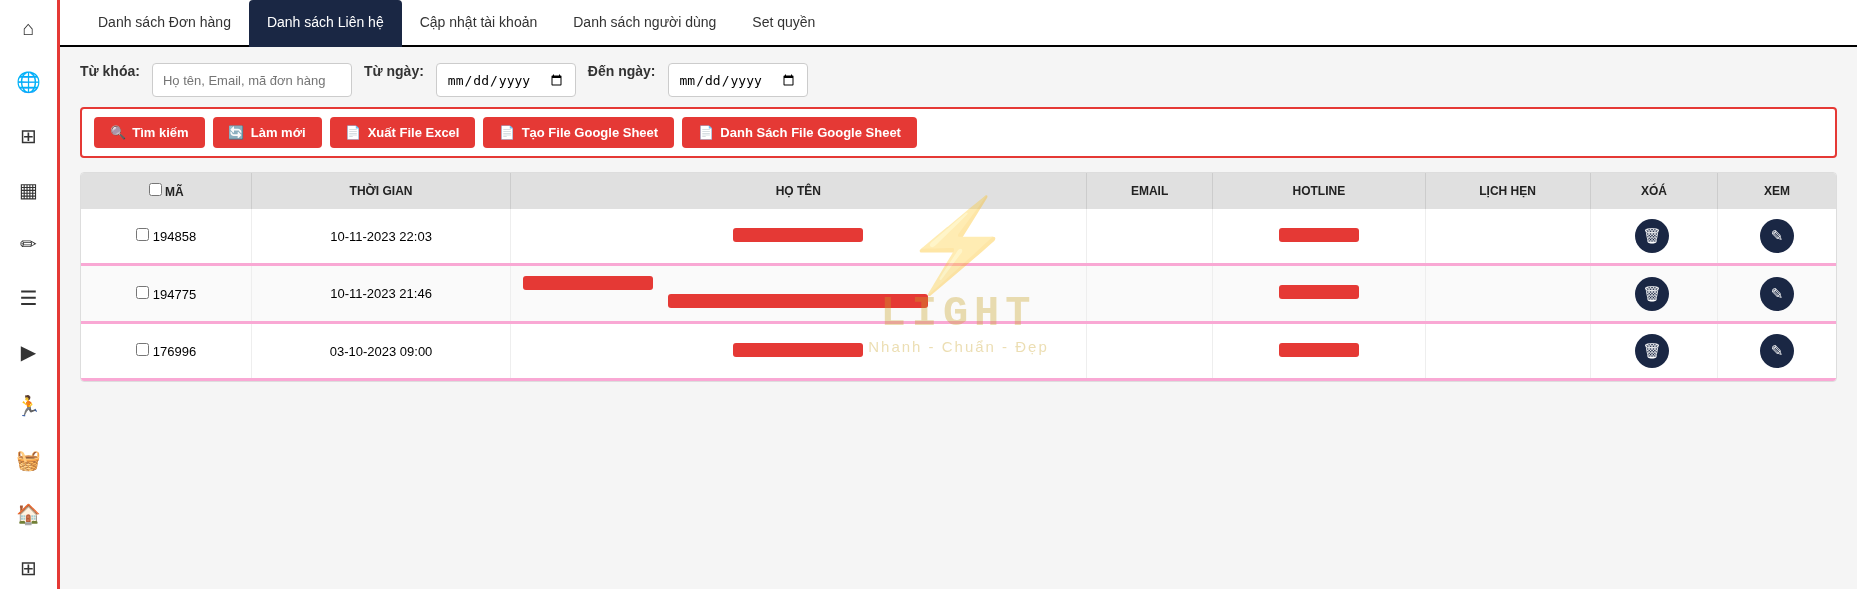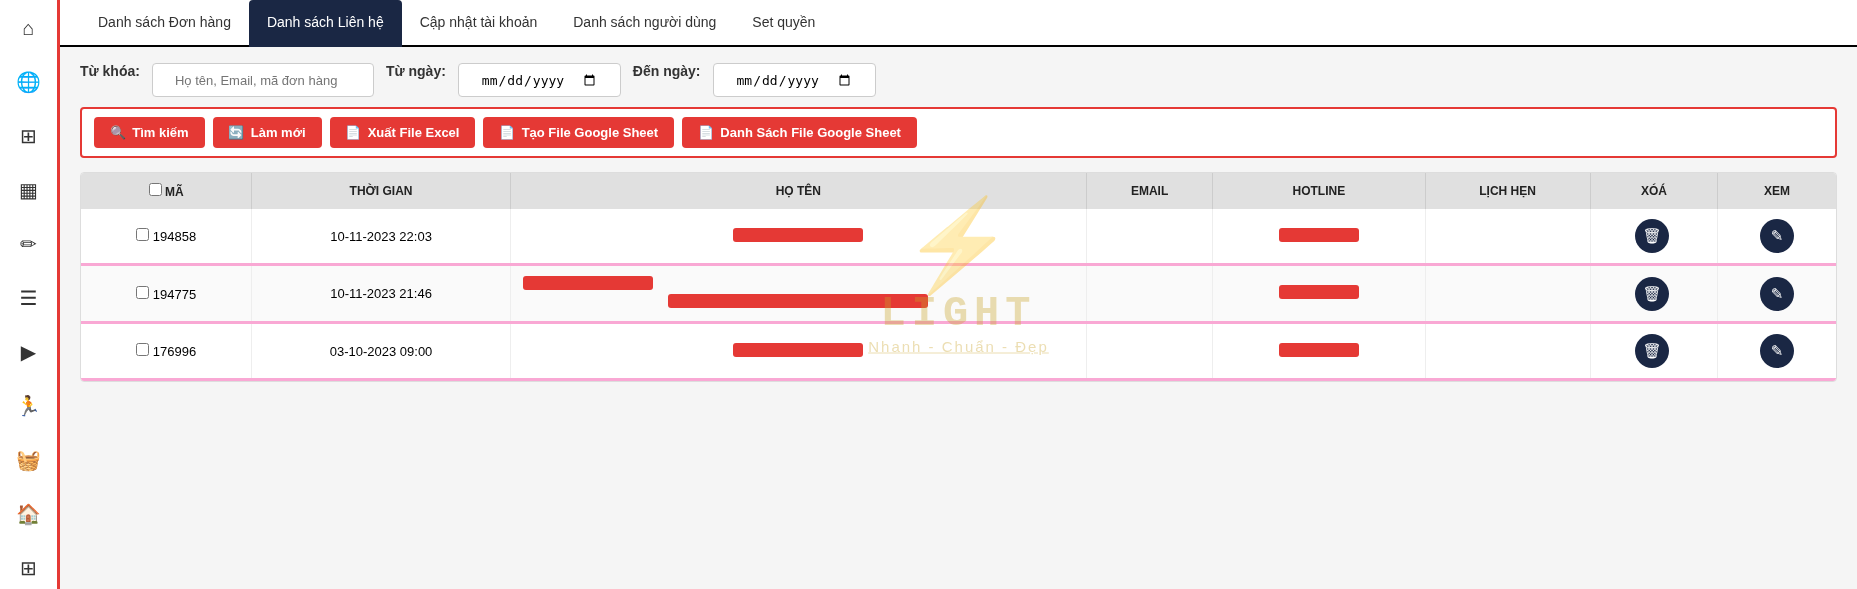--- a/index.html
+++ b/index.html
@@ -72,21 +72,21 @@
     }
     .filter-label {
       font-size: 14px;
       font-weight: 600;
       color: #333;
       white-space: nowrap;
     }
     .filter-input {
       border: 1px solid #ccc;
       border-radius: 4px;
-      padding: 6px 22px;
+      padding: 6px 10px;
       font-size: 13px;
       min-width: 200px;
       height: 34px;
     }
     .filter-input[type="date"] { min-width: 140px; }
 
     
     .action-buttons-wrapper {
       border: 2px solid #e53935;
       border-radius: 4px;
@@ -198,21 +198,20 @@
       font-size: 42px;
       font-weight: 900;
       color: #c9a227;
       letter-spacing: 6px;
       font-family: Liberation Mono, monospace;
     }
     .watermark-text-sub {
       font-size: 15px;
       color: #c9a227;
       letter-spacing: 2px;
-      text-decoration: underline;
     }
     .table-container {
       position: relative;
     }
   </style>
 </head>
 <body>
 
 <nav class="sidebar">
   <div class="sidebar-icon">⌂</div>

